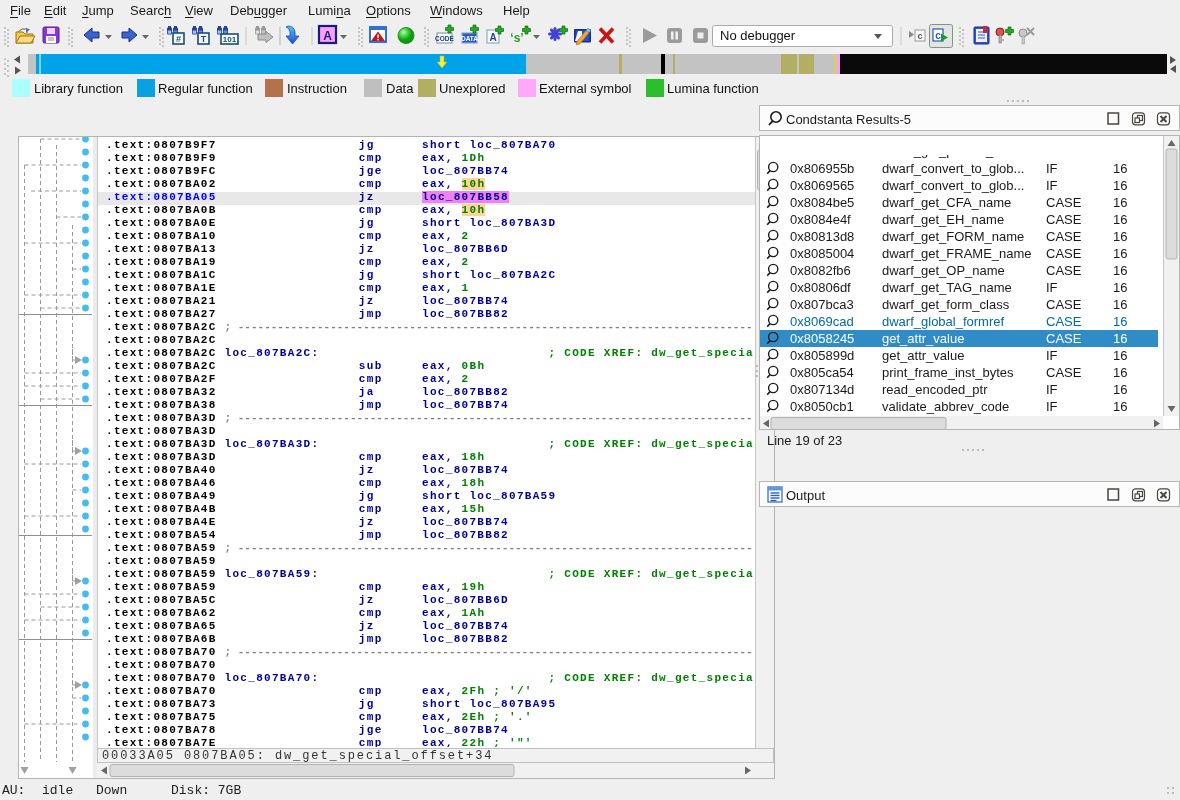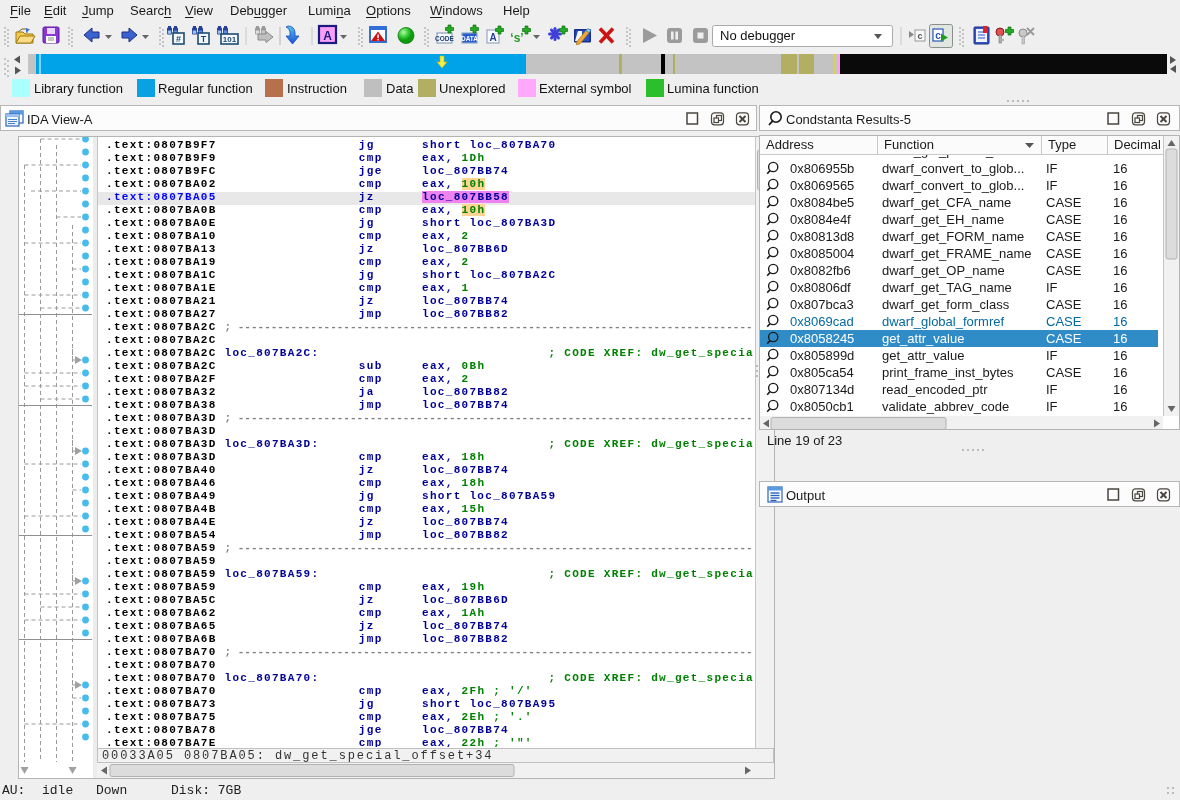--- a/index.html
+++ b/index.html
@@ -312,41 +312,20 @@
     <span style="left:386px">Data</span>
   <div class="sw" style="left:418px;background:#b3af62"></div>
     <span style="left:439px">Unexplored</span>
   <div class="sw" style="left:518px;background:#ffa8fc"></div>
     <span style="left:539px">External symbol</span>
   <div class="sw" style="left:646px;background:#2bbf2b"></div>
     <span style="left:667px">Lumina function</span>
 </div>
 
 <div class="dock" style="left:0;top:105px;width:757px;height:674px">
-  <div class="titlebar" style="width:757px">
-    <svg width="20" height="18" style="position:absolute;left:4px;top:4px">
-      <rect x="5" y="1" width="13" height="12" fill="#fff" stroke="#3a70c0" stroke-width="1.3"></rect>
-      <rect x="5" y="1" width="13" height="3.5" fill="#5a9ae0"></rect>
-      <rect x="1" y="4" width="13" height="12" fill="#eef4fc" stroke="#3a70c0" stroke-width="1.3"></rect>
-      <rect x="1" y="4" width="13" height="3" fill="#9ac0ef"></rect>
-      <line x1="3" y1="9.5" x2="12" y2="9.5" stroke="#4a80c8" stroke-width="1"></line>
-      <line x1="3" y1="11.5" x2="12" y2="11.5" stroke="#4a80c8" stroke-width="1"></line>
-      <line x1="3" y1="13.5" x2="10" y2="13.5" stroke="#4a80c8" stroke-width="1"></line>
-    </svg>
-    <span class="t">IDA View-A</span>
-    <svg width="72" height="14" style="position:absolute;left:685px;top:6px">
-      <rect x="1" y="1" width="10.5" height="11" fill="none" stroke="#4a4640" stroke-width="1.5"></rect>
-      <rect x="25.5" y="0.8" width="12" height="12" rx="3" fill="none" stroke="#4a4640" stroke-width="1.2"></rect>
-      <rect x="30.5" y="3.5" width="5" height="5" fill="none" stroke="#4a4640" stroke-width="1.2"></rect>
-      <rect x="28" y="6" width="4.5" height="4.5" fill="#fcfcfc" stroke="#4a4640" stroke-width="1.2"></rect>
-      <rect x="50.5" y="0.8" width="12" height="12" rx="3" fill="none" stroke="#4a4640" stroke-width="1.2"></rect>
-      <line x1="53.5" y1="4" x2="59.5" y2="10" stroke="#4a4640" stroke-width="2"></line>
-      <line x1="59.5" y1="4" x2="53.5" y2="10" stroke="#4a4640" stroke-width="2"></line>
-    </svg>
-  </div>
   <div class="frame" style="left:18px;top:31px;width:757px;height:643px">
     <div class="abs" style="left:74px;top:0;width:5px;height:641px;background:#ececec;border-right:1px solid #c4c4c4"></div>
     <div class="abs" style="left:0;top:0;width:74px;height:641px;overflow:hidden">
         <svg width="78" height="642" style="position:absolute;left:0;top:0">
           <line x1="5.5" y1="28" x2="5.5" y2="625" stroke="#9a9a9a" stroke-width="1" stroke-dasharray="4,3"></line>
           <line x1="21.5" y1="2" x2="21.5" y2="625" stroke="#9a9a9a" stroke-width="1" stroke-dasharray="4,3"></line>
           <line x1="37.5" y1="8" x2="37.5" y2="625" stroke="#9a9a9a" stroke-width="1" stroke-dasharray="4,3"></line>
           <line x1="53.5" y1="88" x2="53.5" y2="625" stroke="#9a9a9a" stroke-width="1" stroke-dasharray="4,3"></line>
           <line x1="21.5" y1="2" x2="62" y2="2" stroke="#9a9a9a" stroke-width="1" stroke-dasharray="4,3"></line>
           <line x1="5.5" y1="28" x2="62" y2="28" stroke="#9a9a9a" stroke-width="1" stroke-dasharray="4,3"></line>
@@ -453,30 +432,20 @@
       <rect x="1" y="1" width="10.5" height="11" fill="none" stroke="#4a4640" stroke-width="1.5"></rect>
       <rect x="25.5" y="0.8" width="12" height="12" rx="3" fill="none" stroke="#4a4640" stroke-width="1.2"></rect>
       <rect x="30.5" y="3.5" width="5" height="5" fill="none" stroke="#4a4640" stroke-width="1.2"></rect>
       <rect x="28" y="6" width="4.5" height="4.5" fill="#fcfcfc" stroke="#4a4640" stroke-width="1.2"></rect>
       <rect x="50.5" y="0.8" width="12" height="12" rx="3" fill="none" stroke="#4a4640" stroke-width="1.2"></rect>
       <line x1="53.5" y1="4" x2="59.5" y2="10" stroke="#4a4640" stroke-width="2"></line>
       <line x1="59.5" y1="4" x2="53.5" y2="10" stroke="#4a4640" stroke-width="2"></line>
     </svg>
   </div>
   <div class="frame" style="left:0;top:30px;width:421px;height:295px">
-    <div class="abs" style="left:0;top:0;width:403px;height:19px;background:#fbfbfb;border-bottom:1px solid #c8c8c8">
-      <div class="hdrcell" style="left:0;width:118px">Address</div>
-      <div class="hdrcell" style="left:118px;width:164px">Function
-        <svg width="10" height="6" style="position:absolute;right:6px;top:7px">
-            <polygon points="0,0 9,0 4.5,5" fill="#555"></polygon>
-          </svg>
-      </div>
-      <div class="hdrcell" style="left:282px;width:66px">Type</div>
-      <div class="hdrcell" style="left:348px;width:55px;border-right:none">Decimal</div>
-    </div>
     <div id="rows">
         <div class="row" style="top:-13px;color:#1a1a1a">
           <div style="left:30px">0x806954f</div>
           <div style="left:122px">dwarf_get_pointer_si...</div>
           <div style="left:286px">IF</div>
           <div style="left:353px">16</div>
         </div>
 <div class="row" style="top:5px;color:#1a1a1a;">
           <svg width="15" height="15" style="position:absolute;left:5px;top:1px">
             <circle cx="8.2" cy="6" r="4.6" fill="none" stroke="#1a1a1a" stroke-width="1.4"></circle>

